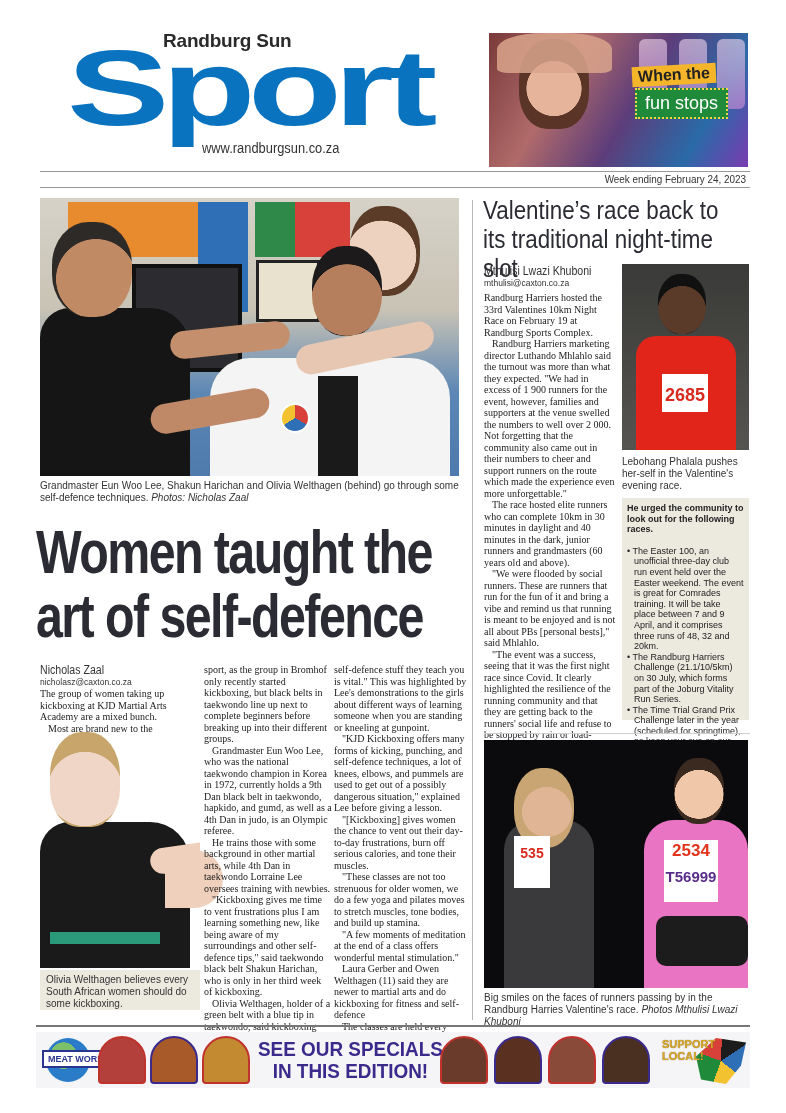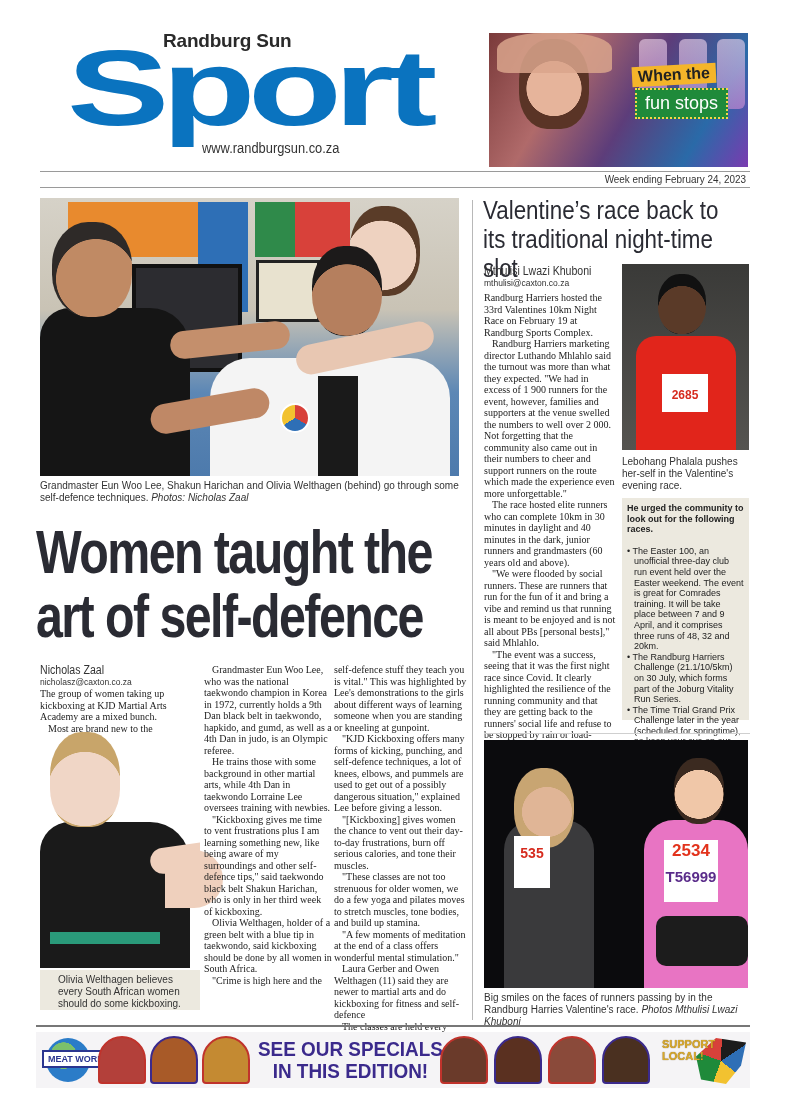--- a/index.html
+++ b/index.html
@@ -51,39 +51,39 @@
   .photo-girl { left: 40px; top: 732px; width: 160px; height: 236px; background: #fff; }
   .pg-head { position: absolute; left: 10px; top: 0; width: 70px; height: 95px; border-radius: 45% 45% 40% 40%; background: radial-gradient(circle at 50% 60%, #f0d6c6 0 55%, #c8a56a 56% 100%); }
   .pg-body { position: absolute; left: 0; top: 90px; width: 150px; height: 150px; background: #1a1a1a; border-radius: 30px 40px 0 0; }
   .pg-belt { position: absolute; left: 10px; top: 200px; width: 110px; height: 12px; background: #2a9a7a; }
   .pg-arm { position: absolute; left: 110px; top: 112px; width: 80px; height: 26px; background: #efd0bd; border-radius: 13px; transform: rotate(-8deg); }
   .fist { left: 165px; top: 850px; width: 58px; height: 58px; border-radius: 0 50% 50% 0; background: #efd0bd; }
 
   .photo-runner { left: 622px; top: 264px; width: 127px; height: 186px; background: linear-gradient(180deg,#3a3a38 0%, #555450 100%); }
   .pr-head { position: absolute; left: 36px; top: 10px; width: 48px; height: 60px; border-radius: 45%; background: radial-gradient(circle at 50% 60%, #5a3a28 0 55%, #111 56% 100%); }
   .pr-body { position: absolute; left: 14px; top: 72px; width: 100px; height: 120px; background: #e1251b; border-radius: 20px 20px 0 0; }
-  .pr-bib { position: absolute; left: 40px; top: 110px; width: 46px; height: 38px; background: #fff; color: #d62b1e; font-family: "Liberation Sans", sans-serif; font-weight: bold; font-size: 12px; text-align: center; line-height: 42px; }
+  .pr-bib { position: absolute; left: 40px; top: 110px; width: 46px; height: 38px; background: #fff; color: #d62b1e; font-family: "Liberation Sans", sans-serif; font-weight: bold; font-size: 18px; text-align: center; line-height: 42px; }
 
   .photo-race { left: 484px; top: 740px; width: 264px; height: 248px; background: #0b0b0d; }
   .pw-woman1 { position: absolute; left: 20px; top: 80px; width: 90px; height: 170px; background: #3a3a3c; border-radius: 30px 30px 0 0; }
   .pw-hair1 { position: absolute; left: 30px; top: 28px; width: 60px; height: 80px; border-radius: 45%; background: radial-gradient(circle at 55% 55%, #e0b596 0 45%, #c8a572 46% 100%); }
   .pw-bib1 { position: absolute; left: 30px; top: 96px; width: 36px; height: 52px; background: #fff; color: #d62b1e; font-family: "Liberation Sans", sans-serif; font-weight: bold; font-size: 14px; text-align: center; line-height: 34px; }
   .pw-woman2 { position: absolute; left: 160px; top: 80px; width: 104px; height: 170px; background: #e874c3; border-radius: 30px 30px 0 0; }
   .pw-hair2 { position: absolute; left: 190px; top: 18px; width: 50px; height: 66px; border-radius: 45%; background: radial-gradient(circle at 50% 55%, #f0c7a8 0 55%, #3b2a20 56% 100%); }
   .pw-bib2 { position: absolute; left: 180px; top: 100px; width: 54px; height: 62px; background: #fff; font-family: "Liberation Sans", sans-serif; font-weight: bold; text-align: center; }
   .pw-bib2 .n1 { color: #e2331c; font-size: 17px; line-height: 22px; }
   .pw-bib2 .n2 { color: #5a2c8a; font-size: 15px; line-height: 30px; }
   .pw-jacket { position: absolute; left: 172px; top: 176px; width: 92px; height: 50px; background: #1c1c1c; border-radius: 10px; }
 
   
   .cap { font-family: "Liberation Sans", sans-serif; font-size: 10px; line-height: 12px; color: #333; }
   .cap i { font-style: italic; }
   .cap-main { left: 40px; top: 480px; width: 430px; }
   .cap-runner { left: 622px; top: 456px; width: 127px; }
-  .cap-girl { left: 40px; top: 970px; width: 160px; height: 40px; background: #ece9df; padding: 4px 18px; }
+  .cap-girl { left: 40px; top: 970px; width: 160px; height: 40px; background: #ece9df; padding: 4px 6px; }
   .cap-race { left: 484px; top: 992px; width: 270px; }
 
   
   .headline { left: 36px; top: 520px; width: 430px; font-family: "Liberation Sans", sans-serif; font-weight: bold; font-size: 62px; line-height: 64px; color: #2a2b33; letter-spacing: -2px; transform: scaleX(0.78); transform-origin: left top; width: 560px; }
   .headline2 { left: 483px; top: 196px; width: 290px; font-family: "Liberation Sans", sans-serif; font-size: 26px; line-height: 29px; color: #2a2b33; transform: scaleX(0.86); transform-origin: left top; }
 
   .byline-name { font-family: "Liberation Sans", sans-serif; font-size: 12px; color: #333; transform: scaleX(0.88); transform-origin: left top; white-space: nowrap; }
   .byline-mail { font-family: "Liberation Sans", sans-serif; font-size: 8.5px; color: #333; white-space: nowrap; }
 
   .body-text { font-family: "Liberation Serif", serif; font-size: 10px; line-height: 11.5px; color: #222; }
@@ -169,20 +169,21 @@
 <div class="abs photo photo-girl">
   <div class="pg-body"></div>
   <div class="pg-head"></div>
   <div class="pg-belt"></div>
   <div class="pg-arm"></div>
 </div>
 <div class="abs fist"></div>
 <div class="abs cap cap-girl">Olivia Welthagen believes every South African women should do some kickboxing.</div>
 
 <div class="abs body-text col2">
+  <p class="noindent">sport, as the group in Bromhof only recently started kickboxing, but black belts in taekwondo line up next to complete beginners before breaking up into their different groups.</p>
   <p>Grandmaster Eun Woo Lee, who was the national taekwondo champion in Korea in 1972, currently holds a 9th Dan black belt in taekwondo, hapkido, and gumd, as well as a 4th Dan in judo, is an Olympic referee.</p>
   <p style="padding-right:0;"><span>He trains those with some background in other martial arts, while 4th Dan in taekwondo Lorraine Lee oversees training with newbies.</span></p>
   <p>"Kickboxing gives me time to vent frustrations plus I am learning something new, like being aware of my surroundings and other self-defence tips," said taekwondo black belt Shakun Harichan, who is only in her third week of kickboxing.</p>
   <p>Olivia Welthagen, holder of a green belt with a blue tip in taekwondo, said kickboxing should be done by all women in South Africa.</p>
   <p>"Crime is high here and the</p>
 </div>
 
 <div class="abs body-text col3">
   <p class="noindent">self-defence stuff they teach you is vital." This was highlighted by Lee's demonstrations to the girls about different ways of learning someone when you are standing or kneeling at gunpoint.</p>
   <p>"KJD Kickboxing offers many forms of kicking, punching, and self-defence techniques, a lot of knees, elbows, and pummels are used to get out of a possibly dangerous situation," explained Lee before giving a lesson.</p>

